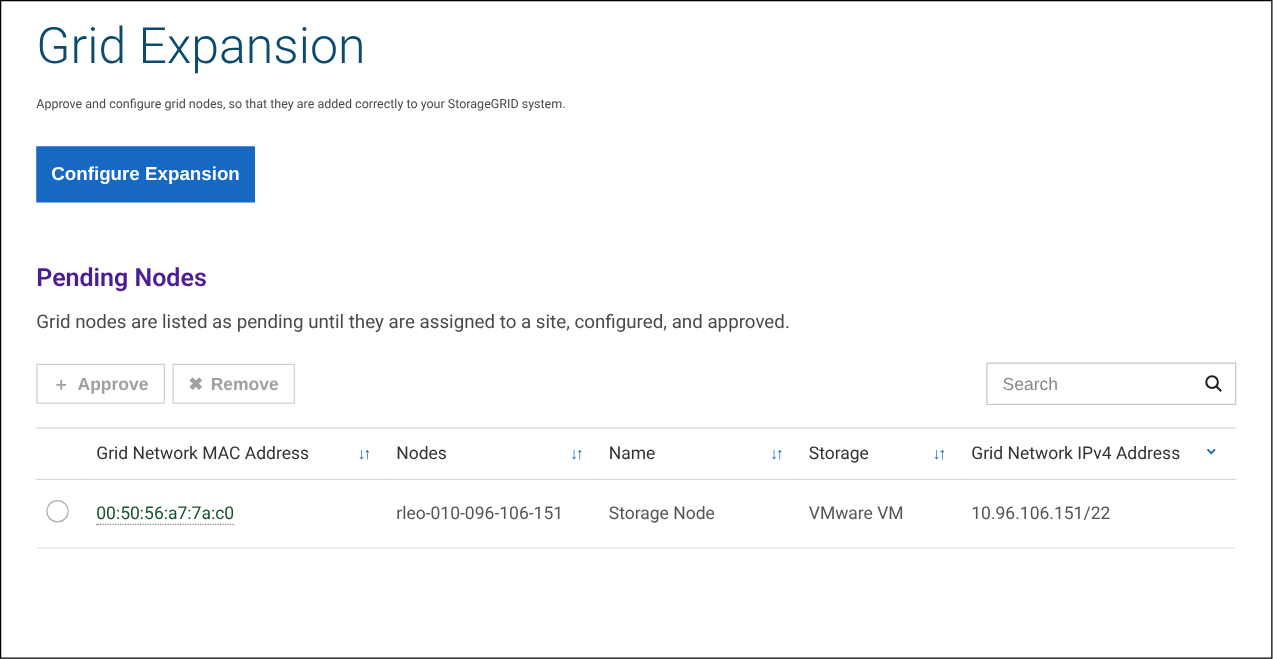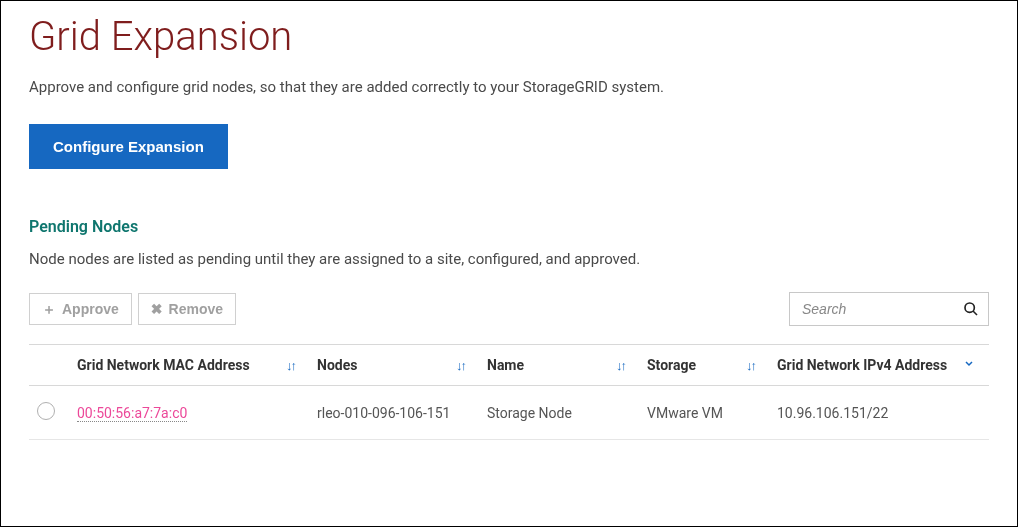--- a/index.html
+++ b/index.html
@@ -9,41 +9,41 @@
     color: #333;
     width: 1018px;
     height: 527px;
     border: 1px solid #000;
     padding: 12px 28px 20px 28px;
     overflow: hidden;
   }
   h1 {
     font-size: 40px;
     font-weight: 300;
-    color: #7f1d1d;
+    color: #0c4a6e;
     margin-bottom: 18px;
   }
   .subtitle {
-    font-size: 15px;
+    font-size: 10px;
     color: #4a4a4a;
     margin-bottom: 28px;
   }
   .btn-primary {
     background: #1668c1;
     color: #fff;
     border: none;
-    padding: 14px 24px;
+    padding: 14px 12px;
     font-size: 15px;
     font-weight: 600;
     cursor: pointer;
   }
   .section-title {
-    font-size: 16px;
+    font-size: 20px;
     font-weight: 600;
-    color: #0f766e;
+    color: #4c1d95;
     margin-top: 48px;
     margin-bottom: 14px;
   }
   .section-desc {
     font-size: 15px;
     color: #4a4a4a;
     margin-bottom: 24px;
   }
   .toolbar {
     display: flex;
@@ -68,38 +68,37 @@
     position: relative;
     display: flex;
     align-items: center;
   }
   .search-input {
     border: 1px solid #c8c8c8;
     padding: 8px 36px 8px 12px;
     font-size: 14px;
     width: 200px;
     color: #555;
-    font-style: italic;
   }
   .search-input::placeholder { color: #888; }
   .search-icon-wrap {
     position: absolute;
     right: 10px;
     display: flex;
     align-items: center;
     pointer-events: none;
   }
   table {
     width: 100%;
     border-collapse: collapse;
     font-size: 14px;
   }
   thead th {
     text-align: left;
-    font-weight: 700;
+    font-weight: 400;
     color: #333;
     padding: 12px 8px;
     border-top: 1px solid #d8d8d8;
     border-bottom: 1px solid #d8d8d8;
     position: relative;
   }
   th .sort-icon {
     position: absolute;
     right: 14px;
     top: 50%;
@@ -116,21 +115,21 @@
   }
   .radio {
     width: 18px;
     height: 18px;
     border: 1px solid #b0b0b0;
     border-radius: 50%;
     display: inline-block;
   }
   .mac-addr {
     border-bottom: 1px dotted #888;
-    color: #ec4899;
+    color: #14532d;
   }
   .col-sel   { width: 40px; }
   .col-mac   { width: 240px; }
   .col-name  { width: 170px; }
   .col-type  { width: 160px; }
   .col-plat  { width: 130px; }
   .col-ip    { width: auto; }
   .chev-down { color: #1668c1; }
   .plus-icon, .x-icon { font-weight: 700; font-size: 14px; line-height: 1; }
 </style>
@@ -138,21 +137,21 @@
 <body>
 
 
 
 <h1>Grid Expansion</h1>
 <p class="subtitle">Approve and configure grid nodes, so that they are added correctly to your StorageGRID system.</p>
 
 <button class="btn-primary">Configure Expansion</button>
 
 <h2 class="section-title">Pending Nodes</h2>
-<p class="section-desc">Node nodes are listed as pending until they are assigned to a site, configured, and approved.</p>
+<p class="section-desc">Grid nodes are listed as pending until they are assigned to a site, configured, and approved.</p>
 
 <div class="toolbar">
   <div class="toolbar-left">
     <button class="btn-secondary">
       <span class="plus-icon">＋</span>
       <span>Approve</span>
     </button>
     <button class="btn-secondary">
       <span class="x-icon">✖</span>
       <span>Remove</span>

